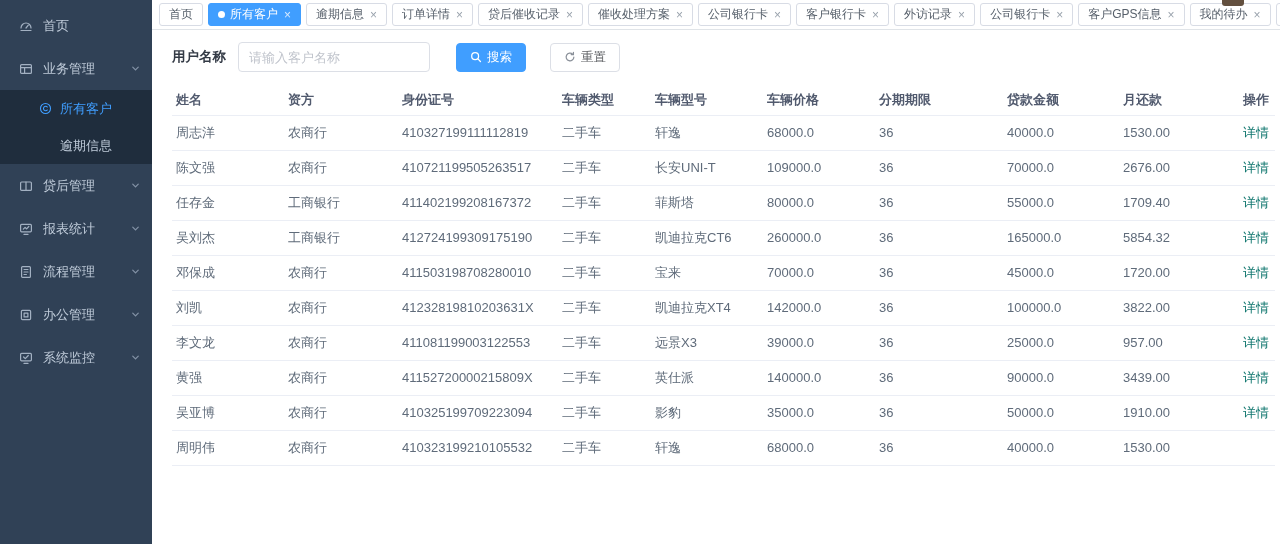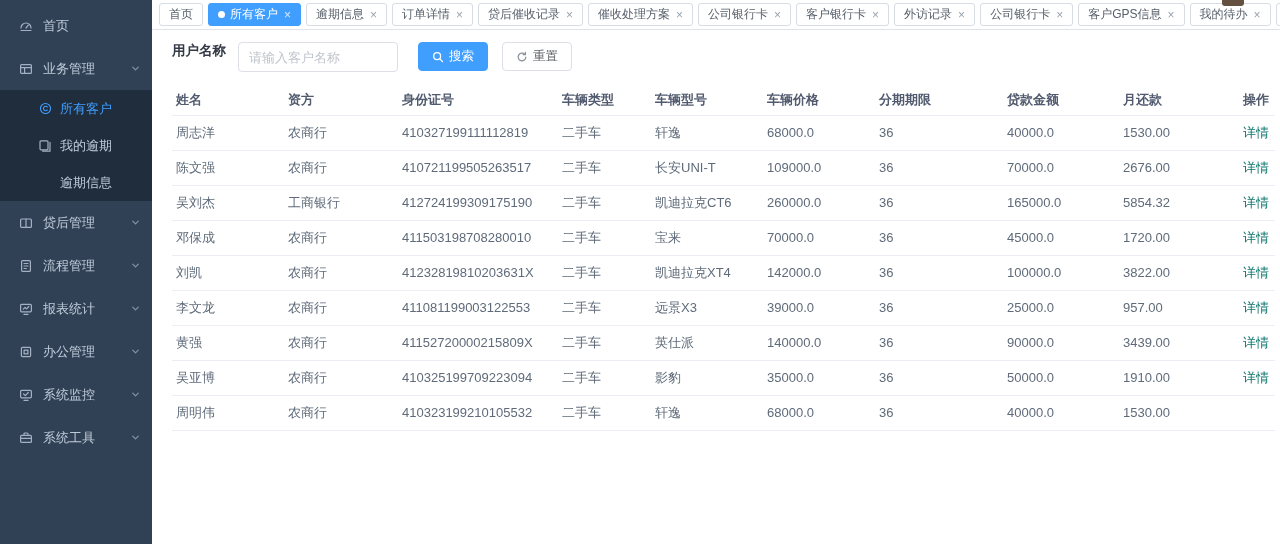--- a/index.html
+++ b/index.html
@@ -49,36 +49,36 @@
   .tab.active .dot { display:inline-block; }
   .tab .close { font-size:12px; line-height:1; color:#9aa3ad; margin-left:1px; }
   .tab.active .close { color:#d7eaff; }
   .avatar-sliver {
     position:absolute; top:0; left:1070px; width:22px; height:6px;
     background:#63503f; border-radius:0 0 3px 3px; z-index:5;
   }
 
   
   .content { flex:1; overflow:hidden; padding:10px 18px 0 20px; }
-  .search-row { display:flex; height:30px; margin-top:2px; }
+  .search-row { display:flex; align-items:center; height:30px; margin-top:2px; }
   .search-label { font-size:13.5px; font-weight:bold; color:#333a45; margin-right:12px; }
   .search-input {
-    width:160px; height:30px; border:1px solid #dcdfe6; border-radius:4px;
+    width:192px; height:30px; border:1px solid #dcdfe6; border-radius:4px;
     padding:0 10px; font-size:13px; color:#606266; outline:none;
     font-family:"Liberation Sans", sans-serif;
   }
   .search-input::placeholder { color:#c0c4cc; }
   .btn {
     height:29px; border-radius:4px; font-size:12.5px; cursor:pointer;
     display:inline-flex; align-items:center; gap:5px; padding:0 13px;
     font-family:"Liberation Sans", sans-serif;
   }
   .btn svg { display:block; }
-  .btn-primary { background:#409eff; color:#fff; border:1px solid #409eff; margin-left:20px; }
-  .btn-plain { background:#fff; color:#606266; border:1px solid #dcdfe6; margin-left:14px; }
+  .btn-primary { background:#409eff; color:#fff; border:1px solid #409eff; margin-left:26px; }
+  .btn-plain { background:#fff; color:#606266; border:1px solid #dcdfe6; margin-left:24px; }
 
   table { width:100%; border-collapse:collapse; table-layout:fixed; margin-top:13px; }
   th {
     text-align:left; font-size:13px; font-weight:bold; color:#515a6e;
     height:30px; padding:0 4px; border-bottom:1px solid #ebeef5; white-space:nowrap;
   }
   td {
     font-size:13px; color:#5f6b7a; height:35px; padding:0 4px;
     border-bottom:1px solid #ebeef5; white-space:nowrap; overflow:hidden;
   }
@@ -117,29 +117,20 @@
         <div class="menu-item active">
           <span class="mi-icon">
             <svg width="13" height="13" viewBox="0 0 14 14" fill="none" stroke="#409eff" stroke-width="1.2" stroke-linecap="round">
               <circle cx="7" cy="7" r="5.4"></circle>
               <path d="M9 5.4a2.4 2.4 0 1 0 0 3.2"></path>
             </svg>
           </span>
           <span class="mi-label">所有客户</span>
         </div>
         <div class="menu-item">
-          <span class="mi-icon">
-            <svg width="14" height="14" viewBox="0 0 14 14" fill="none" stroke="#a3b1c2" stroke-width="1.2" stroke-linecap="round" stroke-linejoin="round">
-              <rect x="2" y="1.8" width="8" height="9" rx="1"></rect>
-              <path d="M4.6 12.2h7.4V3.4"></path>
-            </svg>
-          </span>
-          <span class="mi-label">我的逾期</span>
-        </div>
-        <div class="menu-item">
           <span class="mi-icon"></span>
           <span class="mi-label">逾期信息</span>
         </div>
       </div>
       <div class="menu-item">
         <span class="mi-icon">
           <svg width="14" height="14" viewBox="0 0 14 14" fill="none" stroke="#a3b1c2" stroke-width="1.2" stroke-linecap="round" stroke-linejoin="round">
             <rect x="1.6" y="3" width="10.8" height="8.4" rx="1"></rect>
             <path d="M7 3v8.4"></path>
           </svg>
@@ -147,81 +138,67 @@
         <span class="mi-label">贷后管理</span>
         <span class="mi-chev">
           <svg width="11" height="11" viewBox="0 0 14 14" fill="none" stroke="#8291a5" stroke-width="1.6" stroke-linecap="round">
             <path d="M3.5 5.2L7 8.7l3.5-3.5"></path>
           </svg>
         </span>
       </div>
       <div class="menu-item">
         <span class="mi-icon">
           <svg width="14" height="14" viewBox="0 0 14 14" fill="none" stroke="#a3b1c2" stroke-width="1.2" stroke-linecap="round" stroke-linejoin="round">
+            <rect x="1.6" y="2.4" width="10.8" height="7.4" rx="1"></rect>
+            <path d="M5 12.4h4M4.3 7.2l1.8-1.8 1.5 1.5 2.2-2.4"></path>
+          </svg>
+        </span>
+        <span class="mi-label">报表统计</span>
+        <span class="mi-chev">
+          <svg width="11" height="11" viewBox="0 0 14 14" fill="none" stroke="#8291a5" stroke-width="1.6" stroke-linecap="round">
+            <path d="M3.5 5.2L7 8.7l3.5-3.5"></path>
+          </svg>
+        </span>
+      </div>
+      <div class="menu-item">
+        <span class="mi-icon">
+          <svg width="14" height="14" viewBox="0 0 14 14" fill="none" stroke="#a3b1c2" stroke-width="1.2" stroke-linecap="round" stroke-linejoin="round">
             <rect x="2.6" y="1.6" width="8.8" height="10.8" rx="1"></rect>
             <path d="M5 4.5h4M5 7h4M5 9.5h2.4"></path>
           </svg>
         </span>
         <span class="mi-label">流程管理</span>
         <span class="mi-chev">
           <svg width="11" height="11" viewBox="0 0 14 14" fill="none" stroke="#8291a5" stroke-width="1.6" stroke-linecap="round">
             <path d="M3.5 5.2L7 8.7l3.5-3.5"></path>
           </svg>
         </span>
       </div>
       <div class="menu-item">
         <span class="mi-icon">
           <svg width="14" height="14" viewBox="0 0 14 14" fill="none" stroke="#a3b1c2" stroke-width="1.2" stroke-linecap="round" stroke-linejoin="round">
-            <rect x="1.6" y="2.4" width="10.8" height="7.4" rx="1"></rect>
-            <path d="M5 12.4h4M4.3 7.2l1.8-1.8 1.5 1.5 2.2-2.4"></path>
-          </svg>
-        </span>
-        <span class="mi-label">报表统计</span>
-        <span class="mi-chev">
-          <svg width="11" height="11" viewBox="0 0 14 14" fill="none" stroke="#8291a5" stroke-width="1.6" stroke-linecap="round">
-            <path d="M3.5 5.2L7 8.7l3.5-3.5"></path>
-          </svg>
-        </span>
-      </div>
-      <div class="menu-item">
-        <span class="mi-icon">
-          <svg width="14" height="14" viewBox="0 0 14 14" fill="none" stroke="#a3b1c2" stroke-width="1.2" stroke-linecap="round" stroke-linejoin="round">
             <rect x="2.4" y="2.4" width="9.2" height="9.2" rx="1"></rect>
             <rect x="5.1" y="5.1" width="3.8" height="3.8"></rect>
           </svg>
         </span>
         <span class="mi-label">办公管理</span>
         <span class="mi-chev">
           <svg width="11" height="11" viewBox="0 0 14 14" fill="none" stroke="#8291a5" stroke-width="1.6" stroke-linecap="round">
             <path d="M3.5 5.2L7 8.7l3.5-3.5"></path>
           </svg>
         </span>
       </div>
       <div class="menu-item">
         <span class="mi-icon">
           <svg width="14" height="14" viewBox="0 0 14 14" fill="none" stroke="#a3b1c2" stroke-width="1.2" stroke-linecap="round" stroke-linejoin="round">
             <rect x="1.6" y="2.4" width="10.8" height="7.4" rx="1"></rect>
             <path d="M5 12.4h4M4.6 6l1.7 1.7 3-3.2"></path>
           </svg>
         </span>
         <span class="mi-label">系统监控</span>
-        <span class="mi-chev">
-          <svg width="11" height="11" viewBox="0 0 14 14" fill="none" stroke="#8291a5" stroke-width="1.6" stroke-linecap="round">
-            <path d="M3.5 5.2L7 8.7l3.5-3.5"></path>
-          </svg>
-        </span>
-      </div>
-      <div class="menu-item">
-        <span class="mi-icon">
-          <svg width="14" height="14" viewBox="0 0 14 14" fill="none" stroke="#a3b1c2" stroke-width="1.2" stroke-linecap="round" stroke-linejoin="round">
-            <rect x="1.6" y="4.4" width="10.8" height="7" rx="1"></rect>
-            <path d="M5 4.4V3a1 1 0 0 1 1-1h2a1 1 0 0 1 1 1v1.4M1.6 7.4h10.8"></path>
-          </svg>
-        </span>
-        <span class="mi-label">系统工具</span>
         <span class="mi-chev">
           <svg width="11" height="11" viewBox="0 0 14 14" fill="none" stroke="#8291a5" stroke-width="1.6" stroke-linecap="round">
             <path d="M3.5 5.2L7 8.7l3.5-3.5"></path>
           </svg>
         </span>
       </div>
     </aside>
 
   <div class="main">
     <div class="tabbar" id="tabbar">
@@ -347,20 +324,32 @@
               <td>410721199505263517</td>
               <td>二手车</td>
               <td>长安UNI-T</td>
               <td>109000.0</td>
               <td>36</td>
               <td>70000.0</td>
               <td>2676.00</td>
               <td><span class="link">详情</span></td>
             </tr>
             <tr>
+              <td>任存金</td>
+              <td>工商银行</td>
+              <td>411402199208167372</td>
+              <td>二手车</td>
+              <td>菲斯塔</td>
+              <td>80000.0</td>
+              <td>36</td>
+              <td>55000.0</td>
+              <td>1709.40</td>
+              <td><span class="link">详情</span></td>
+            </tr>
+            <tr>
               <td>吴刘杰</td>
               <td>工商银行</td>
               <td>412724199309175190</td>
               <td>二手车</td>
               <td>凯迪拉克CT6</td>
               <td>260000.0</td>
               <td>36</td>
               <td>165000.0</td>
               <td>5854.32</td>
               <td><span class="link">详情</span></td>

